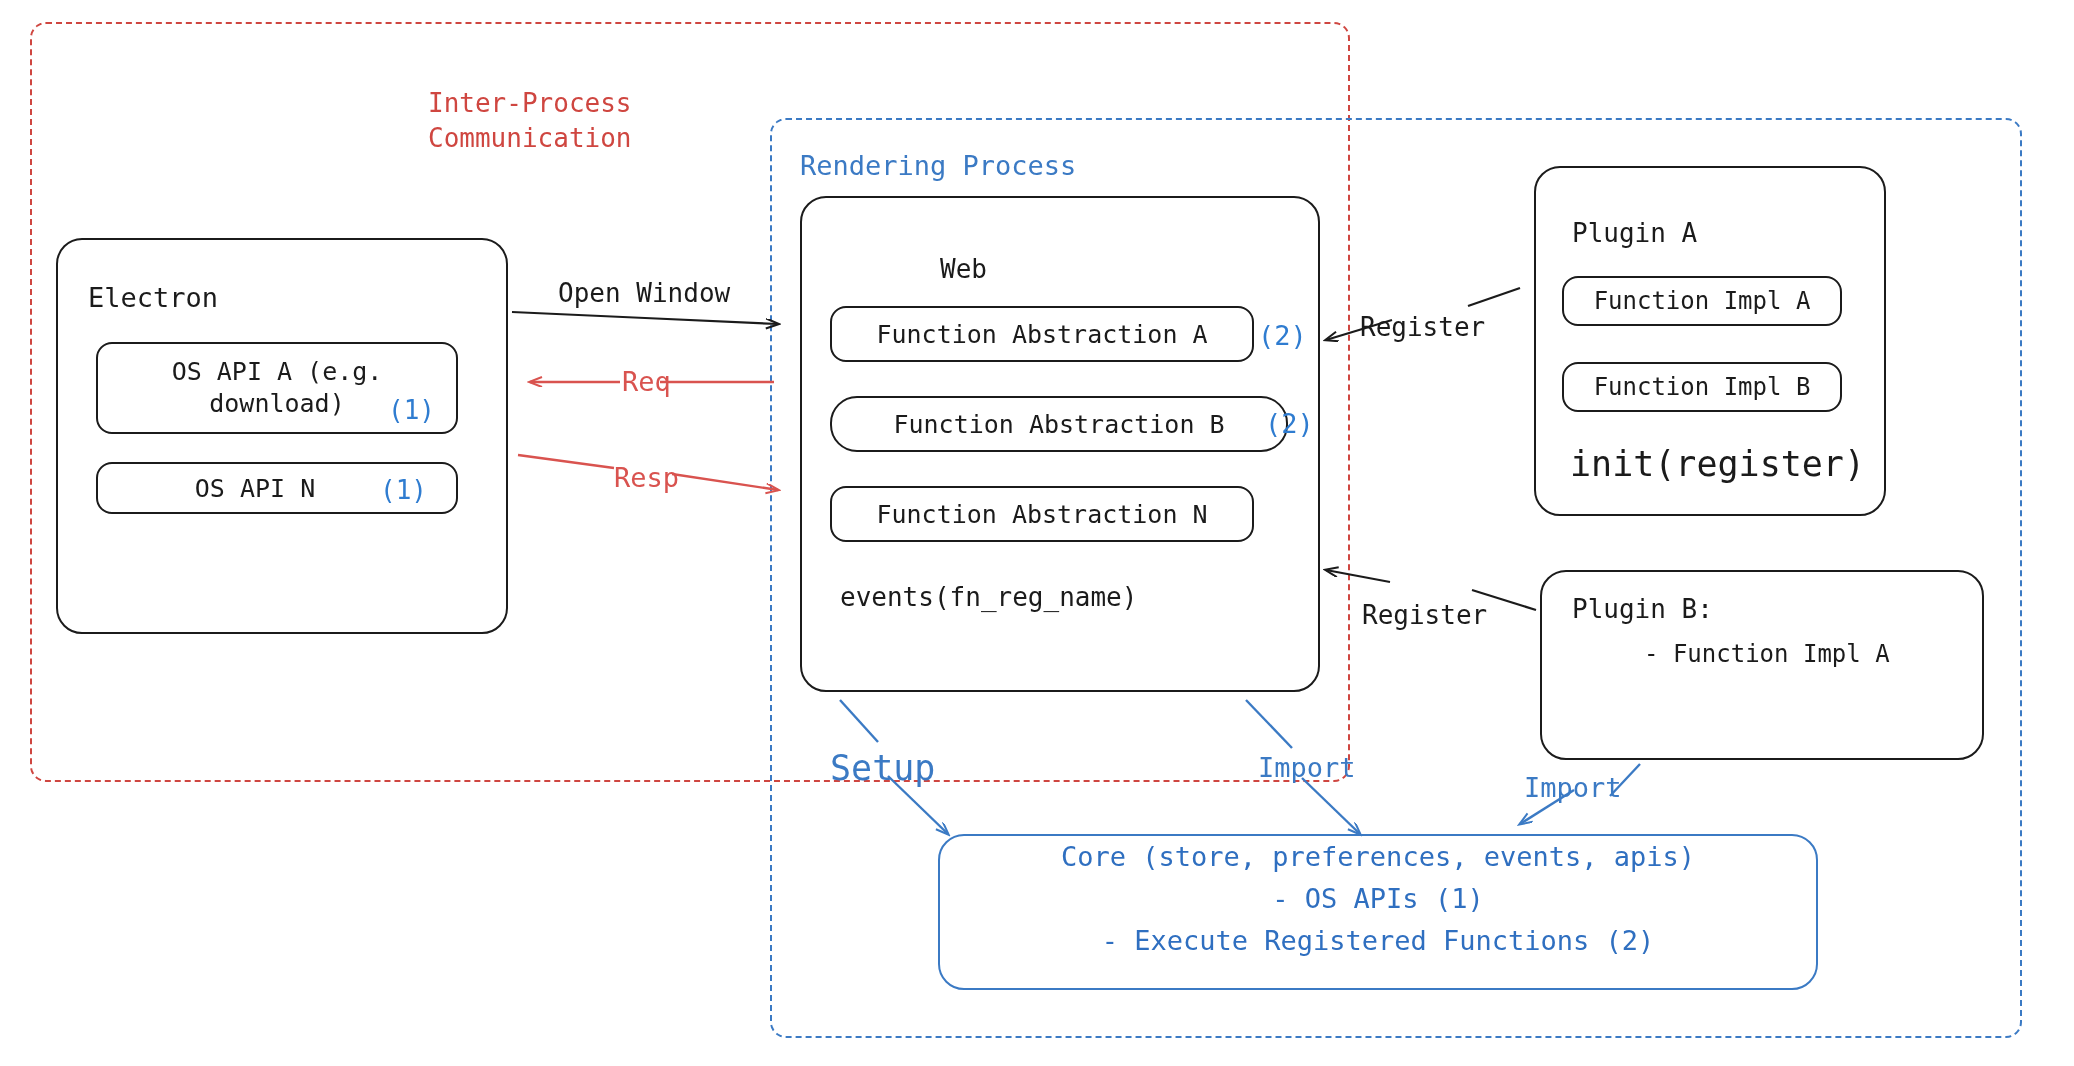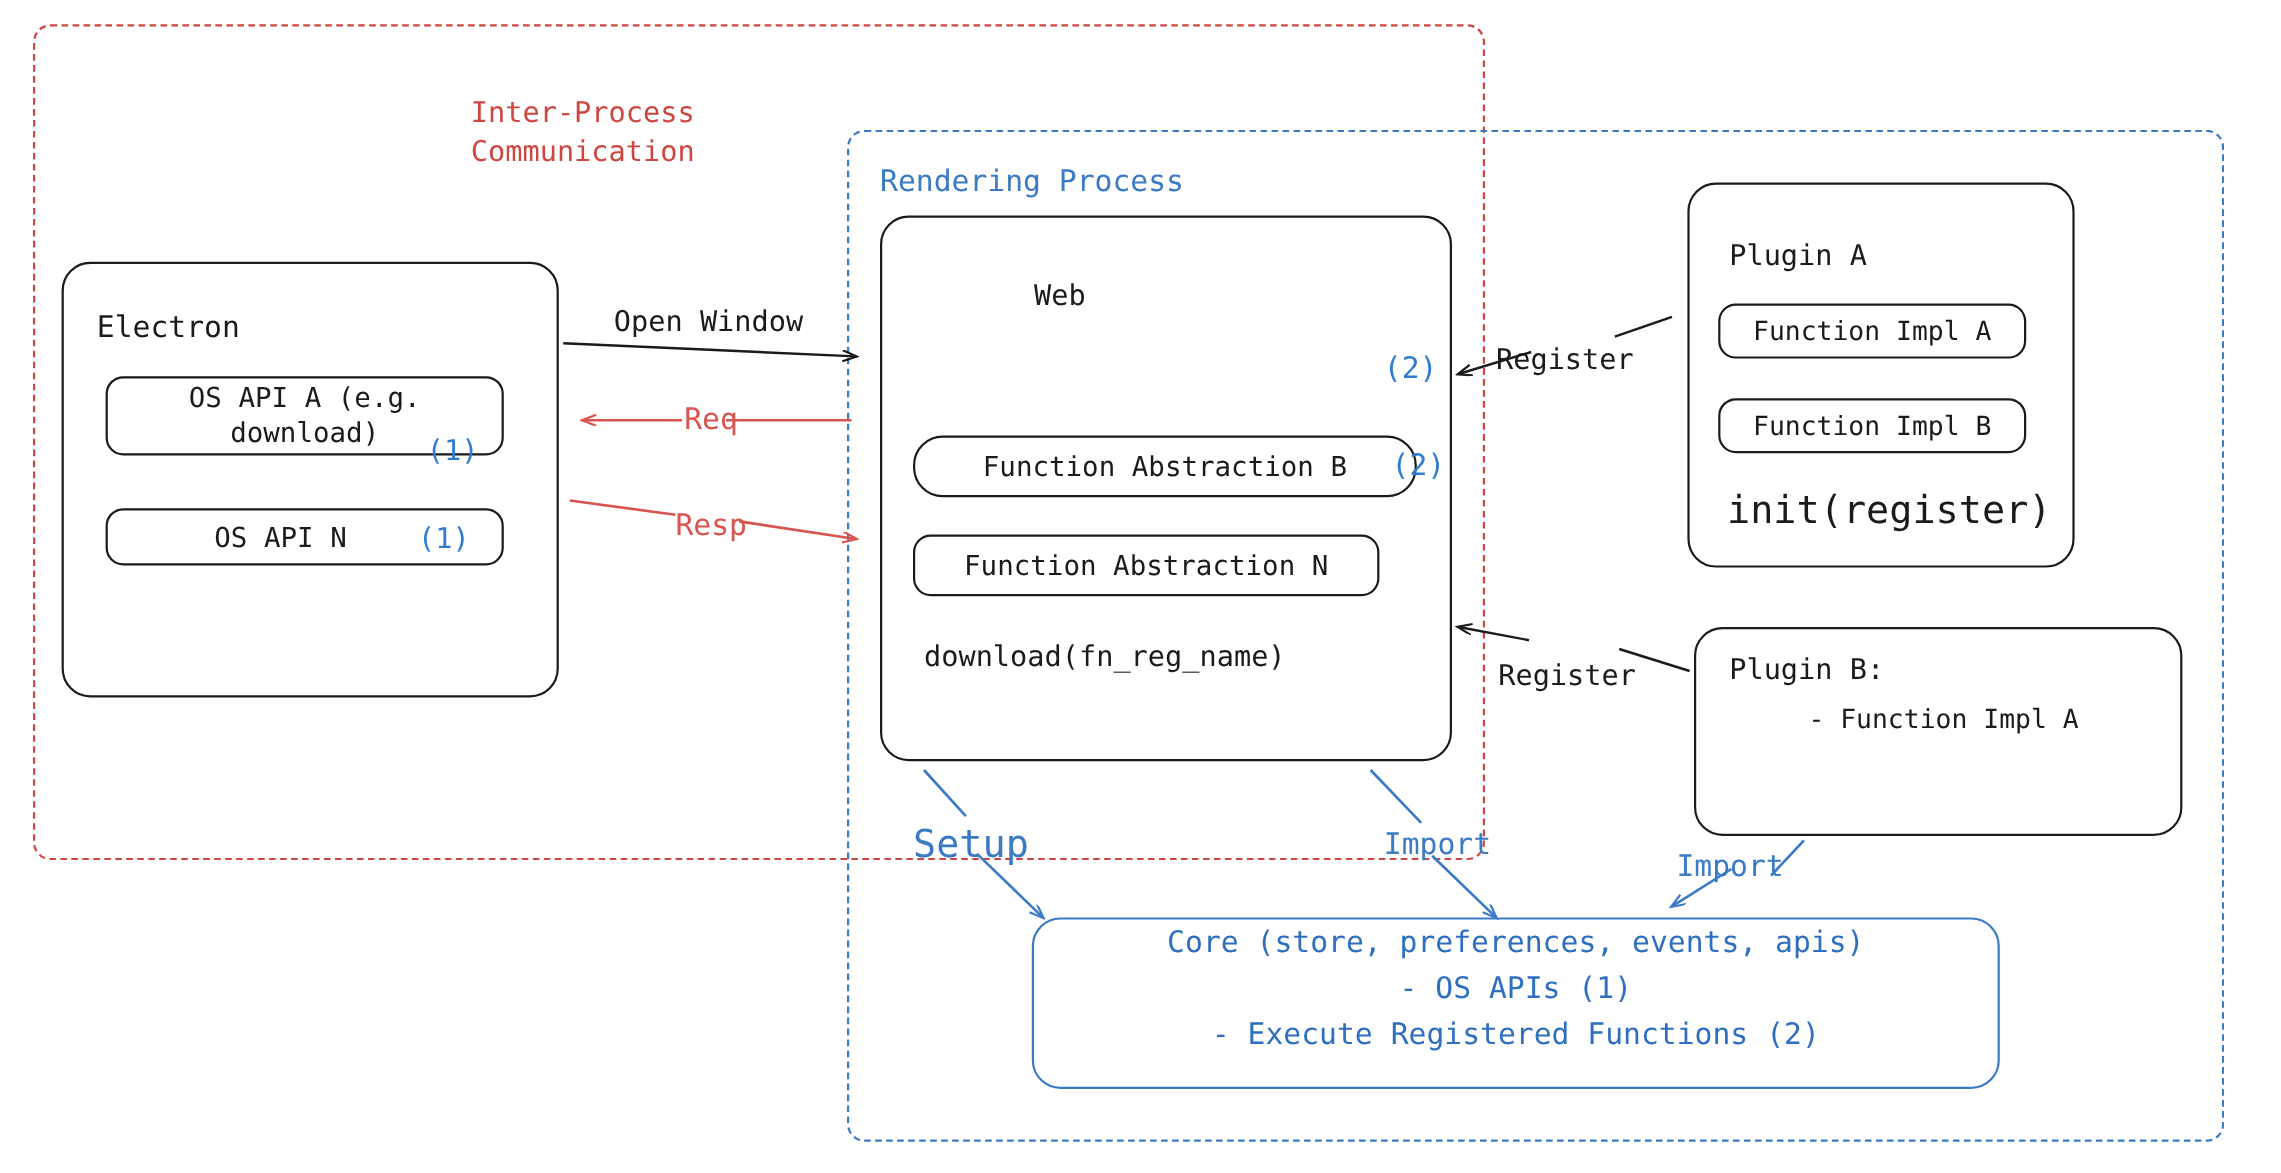--- a/index.html
+++ b/index.html
@@ -104,48 +104,51 @@
 
   <div class="dashed-region region-render" style="left:770px; top:118px; width:1252px; height:920px;"></div>
 
   <div class="region-title ipc" style="left:428px; top:86px; font-size:26px;"><span>Inter-Process</span><br><span>Communication</span></div>
 
   <div class="region-title render" style="left:800px; top:148px; font-size:27px;">Rendering Process</div>
 
   <div class="box" style="left:56px; top:238px; width:452px; height:396px;"></div>
   <div class="boxlabel" style="left:88px; top:282px; font-size:27px;">Electron</div>
 
-  <div class="inner-box" style="left:96px; top:342px; width:362px; height:72px; font-size:25px; line-height:1.3;">
+  <div class="inner-box" style="left:96px; top:342px; width:362px; height:92px; font-size:25px; line-height:1.3;">
     <span style="display:block;">
       <span>OS API A (e.g.</span><br>
       <span>download)</span>
     </span>
   </div>
   <div class="marker" style="left:388px; top:395px; font-size:26px;">(1)</div>
 
   <div class="inner-box" style="left:96px; top:462px; width:362px; height:52px; font-size:25px;">
     <span style="position:relative; left:-22px;">OS API N</span>
   </div>
   <div class="marker" style="left:380px; top:475px; font-size:26px;">(1)</div>
 
   <div class="box" style="left:800px; top:196px; width:520px; height:496px;"></div>
   <div class="boxlabel" style="left:940px; top:254px; font-size:26px;">Web</div>
 
+  <div class="inner-box" style="left:830px; top:306px; width:424px; height:56px; font-size:25px;">
+    <span>Function Abstraction A</span>
+  </div>
   <div class="marker" style="left:1258px; top:320px; font-size:27px;">(2)</div>
 
   <div class="inner-box" style="left:830px; top:396px; width:458px; height:56px; font-size:25px;border-radius:27px;">
     <span>Function Abstraction B</span>
   </div>
   <div class="marker" style="left:1265px; top:408px; font-size:27px;">(2)</div>
 
   <div class="inner-box" style="left:830px; top:486px; width:424px; height:56px; font-size:25px;">
     <span>Function Abstraction N</span>
   </div>
 
-  <div class="boxlabel" style="left:840px; top:582px; font-size:26px;">download(fn_reg_name)</div>
+  <div class="boxlabel" style="left:840px; top:582px; font-size:26px;">events(fn_reg_name)</div>
 
   <div class="box" style="left:1534px; top:166px; width:352px; height:350px;"></div>
   <div class="boxlabel" style="left:1572px; top:218px; font-size:26px;">Plugin A</div>
 
   <div class="inner-box" style="left:1562px; top:362px; width:280px; height:50px; font-size:24px;">
     <span>Function Impl B</span>
   </div>
 
   <div class="inner-box" style="left:1562px; top:276px; width:280px; height:50px; font-size:24px;">
     <span>Function Impl A</span>

